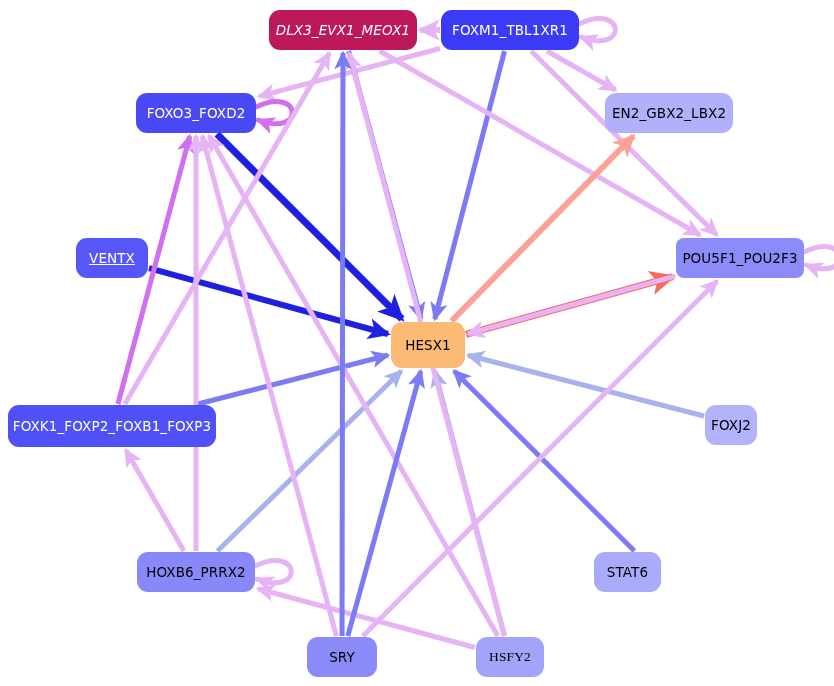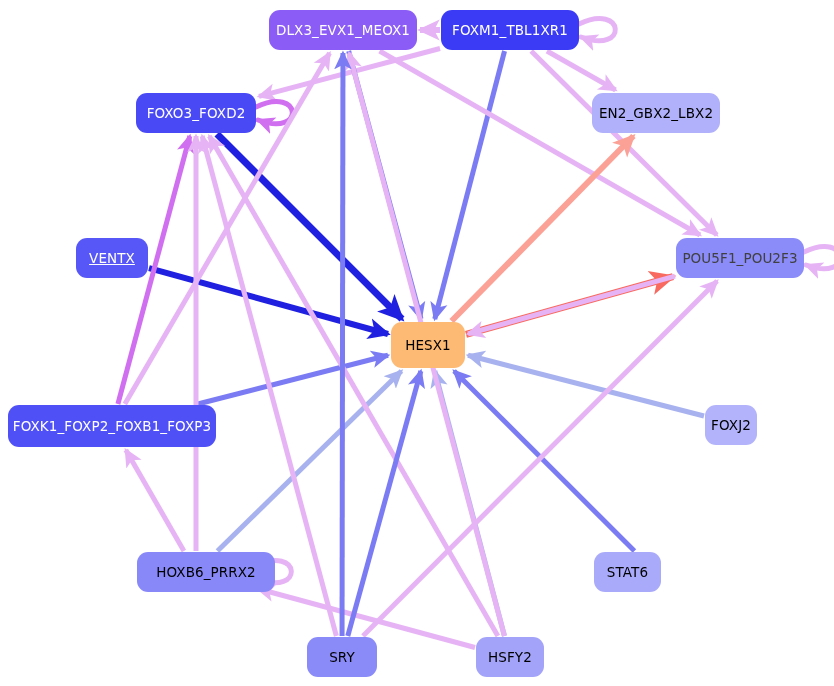--- a/index.html
+++ b/index.html
@@ -143,27 +143,27 @@
         <line x1="342.0334928229665" y1="636" x2="342.96331738437004" y2="53" stroke="#7b7bf4" stroke-width="5" stroke-linecap="butt" marker-end="url(#ah2)"></line>
       </g>
       <g>
         <line x1="336.3639705882353" y1="636" x2="202.17279411764707" y2="136" stroke="#e6b4f5" stroke-width="5" stroke-linecap="butt" marker-end="url(#ah1)"></line>
       </g>
       <g>
         <line x1="362.9473684210526" y1="636" x2="717.0576441102756" y2="281" stroke="#e6b4f5" stroke-width="5" stroke-linecap="butt" marker-end="url(#ah1)"></line>
       </g>
     </svg>
   <div id="nodes">
-      <div class="node" style="left: 269px; top: 10px; width: 148px; height: 40px; background: #8b5cf6; color: rgb(255, 255, 255);">DLX3_EVX1_MEOX1</div>
+      <div class="node" style="left: 269px; top: 10px; width: 148px; height: 40px; background: #be185d; color: rgb(255, 255, 255); font-style: italic;">DLX3_EVX1_MEOX1</div>
       <div class="node" style="left: 441px; top: 10px; width: 138px; height: 40px; background: rgb(59, 59, 245); color: rgb(255, 255, 255);">FOXM1_TBL1XR1</div>
-      <div class="node" style="left: 592px; top: 93px; width: 128px; height: 40px; background: rgb(176, 176, 251); color: rgb(0, 0, 0);">EN2_GBX2_LBX2</div>
+      <div class="node" style="left: 605px; top: 93px; width: 128px; height: 40px; background: rgb(176, 176, 251); color: rgb(0, 0, 0);">EN2_GBX2_LBX2</div>
       <div class="node" style="left: 136px; top: 93px; width: 120px; height: 40px; background: rgb(73, 73, 246); color: rgb(255, 255, 255);">FOXO3_FOXD2</div>
       <div class="node" style="left: 76px; top: 238px; width: 72px; height: 40px; background: rgb(87, 87, 247); color: rgb(255, 255, 255); text-decoration: underline;">VENTX</div>
-      <div class="node" style="left: 676px; top: 238px; width: 128px; height: 40px; background: rgb(139, 139, 249); color: #404040;">POU5F1_POU2F3</div>
+      <div class="node" style="left: 676px; top: 238px; width: 128px; height: 40px; background: rgb(139, 139, 249); color: #000000; border-radius: 8px;">POU5F1_POU2F3</div>
       <div class="node" style="left: 391px; top: 322px; width: 74px; height: 46px; background: #fdba74; color: rgb(0, 0, 0);">HESX1</div>
       <div class="node" style="left: 8px; top: 405px; width: 208px; height: 42px; background: rgb(80, 80, 247); color: rgb(255, 255, 255);">FOXK1_FOXP2_FOXB1_FOXP3</div>
       <div class="node" style="left: 705px; top: 405px; width: 52px; height: 40px; background: rgb(179, 179, 251); color: #000000;">FOXJ2</div>
-      <div class="node" style="left: 137px; top: 552px; width: 138px; height: 40px; background: rgb(136, 136, 249); color: rgb(0, 0, 0);">HOXB6_PRRX2</div>
+      <div class="node" style="left: 137px; top: 552px; width: 118px; height: 40px; background: rgb(136, 136, 249); color: rgb(0, 0, 0);">HOXB6_PRRX2</div>
       <div class="node" style="left: 594px; top: 552px; width: 67px; height: 40px; background: rgb(170, 170, 251); color: rgb(0, 0, 0);">STAT6</div>
       <div class="node" style="left: 307px; top: 637px; width: 70px; height: 40px; background: rgb(138, 138, 249); color: rgb(0, 0, 0); text-align: right;">SRY</div>
-      <div class="node" style="left: 476px; top: 637px; width: 68px; height: 40px; background: rgb(163, 163, 250); color: rgb(0, 0, 0);">HSFY2</div>
+      <div class="node" style="left: 476px; top: 637px; width: 68px; height: 40px; background: rgb(163, 163, 250); color: rgb(0, 0, 0); font-family: Liberation Serif, serif;">HSFY2</div>
     </div>
 </div>
 
 </body></html>

